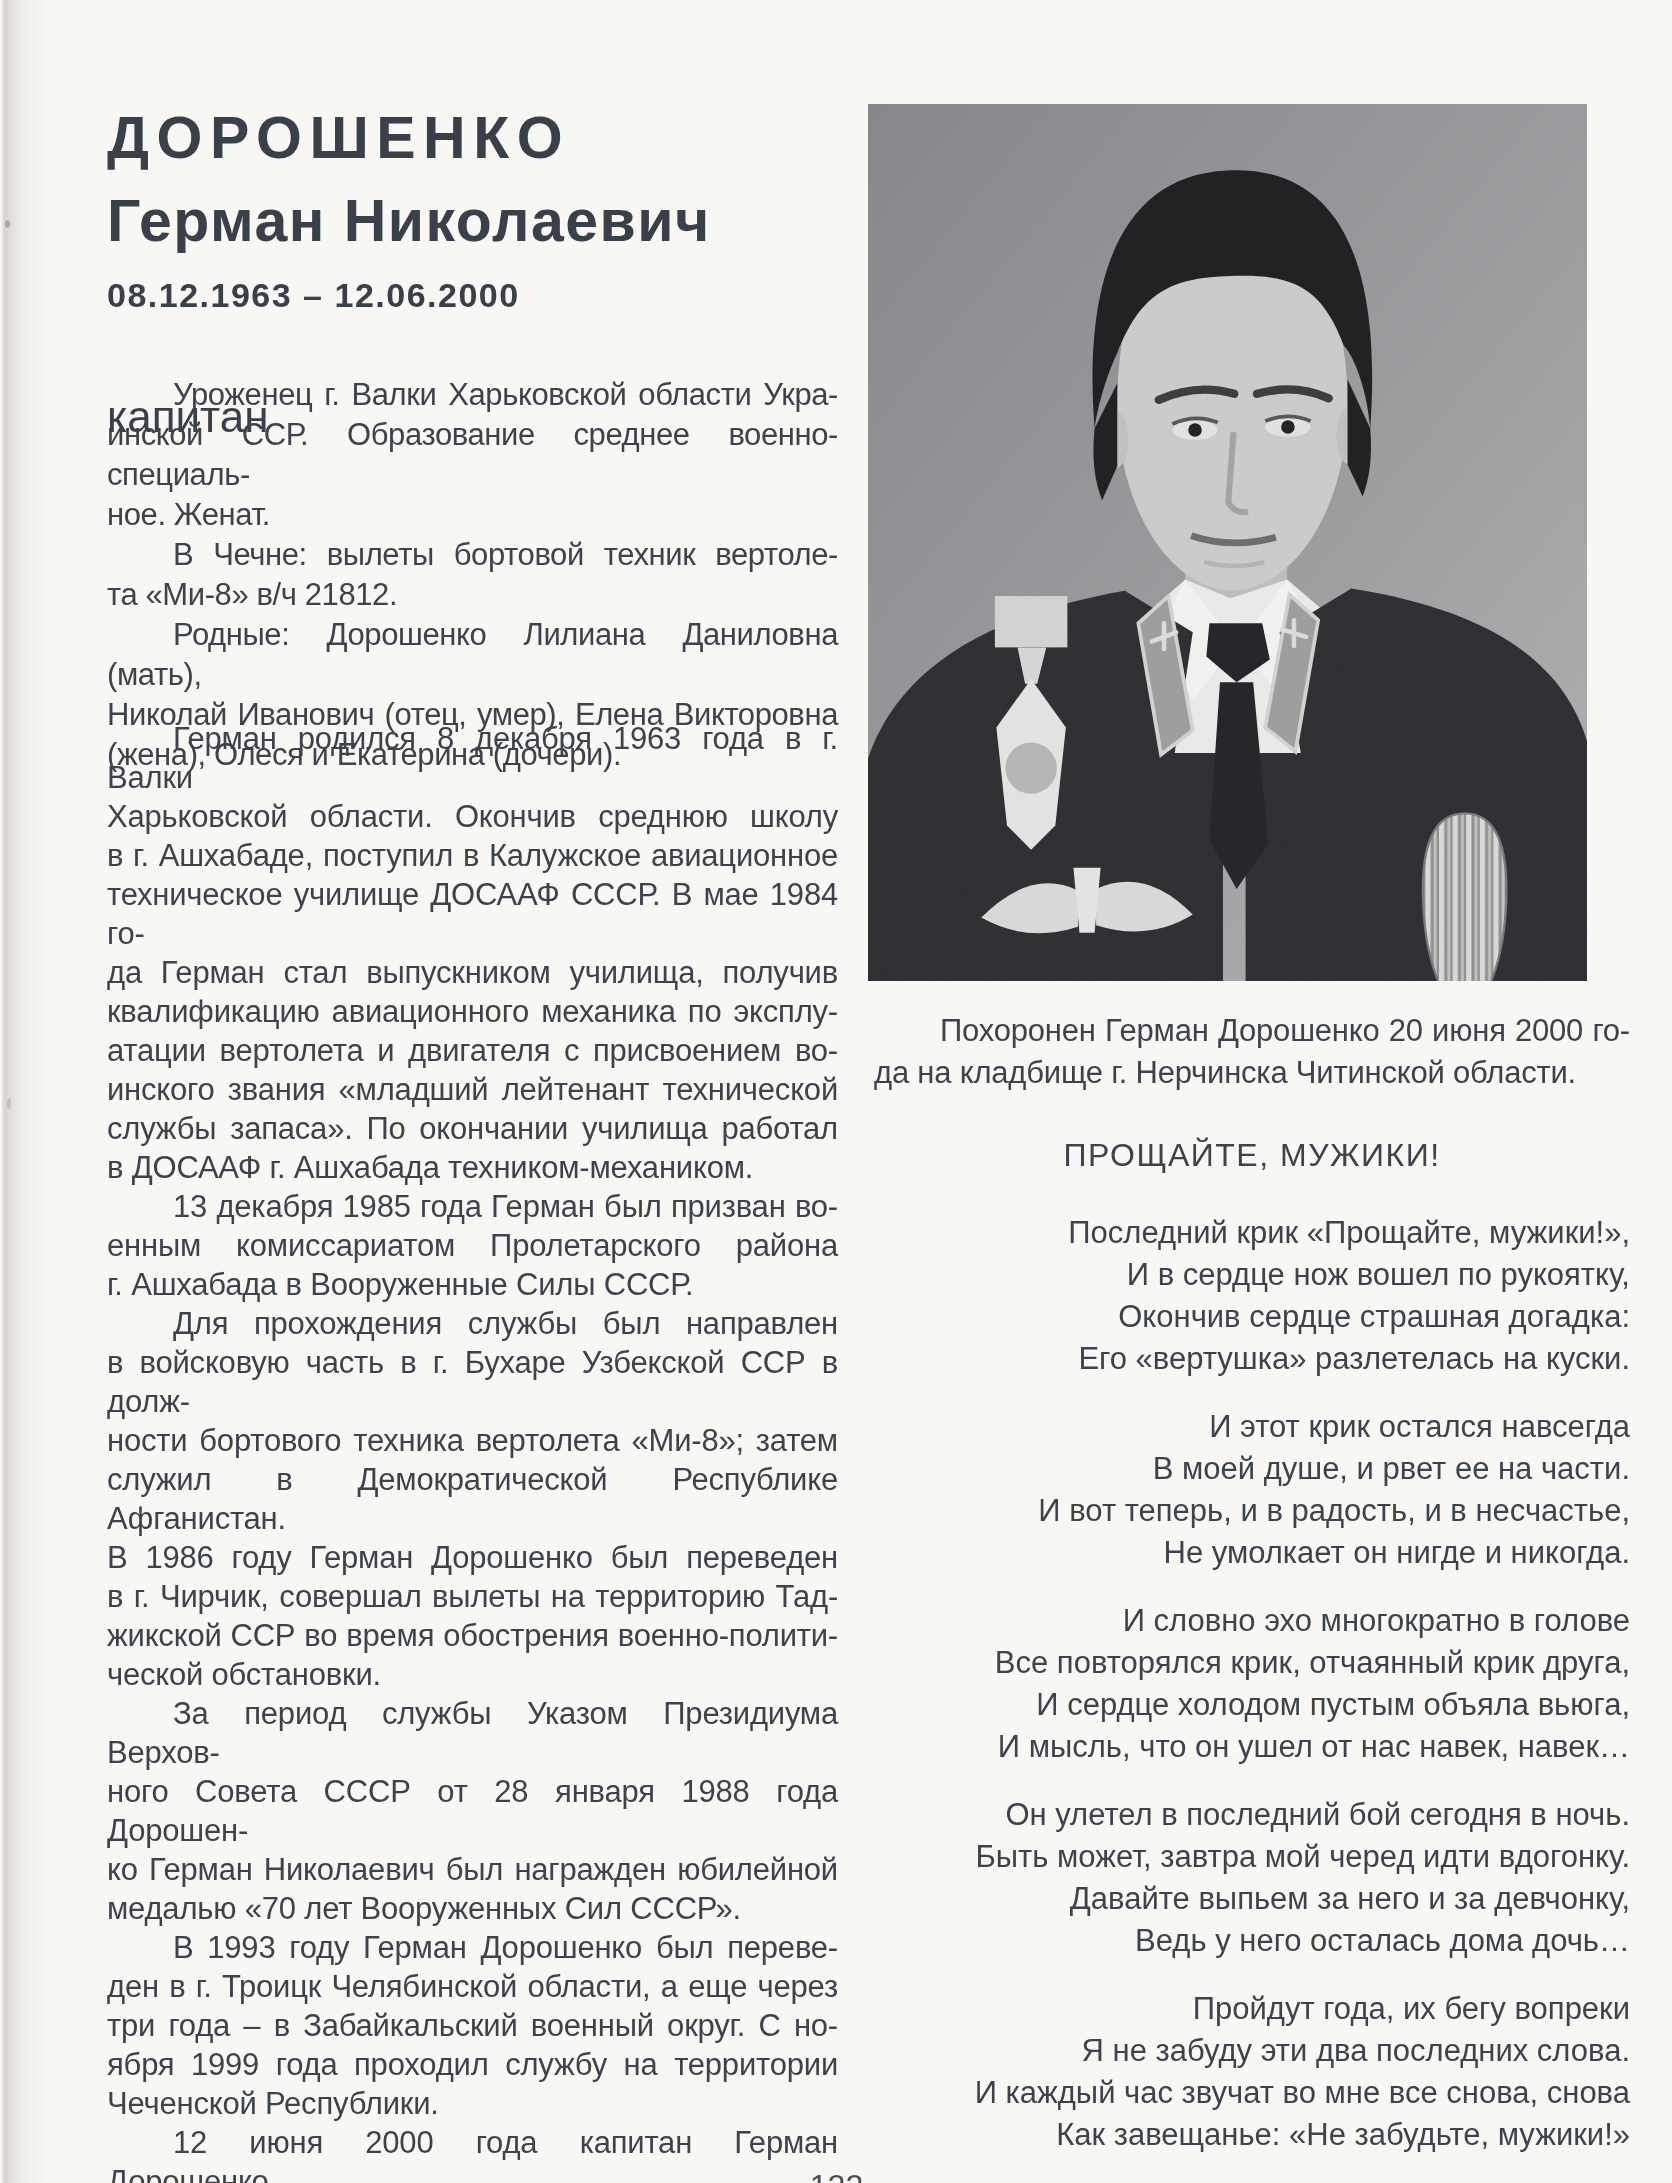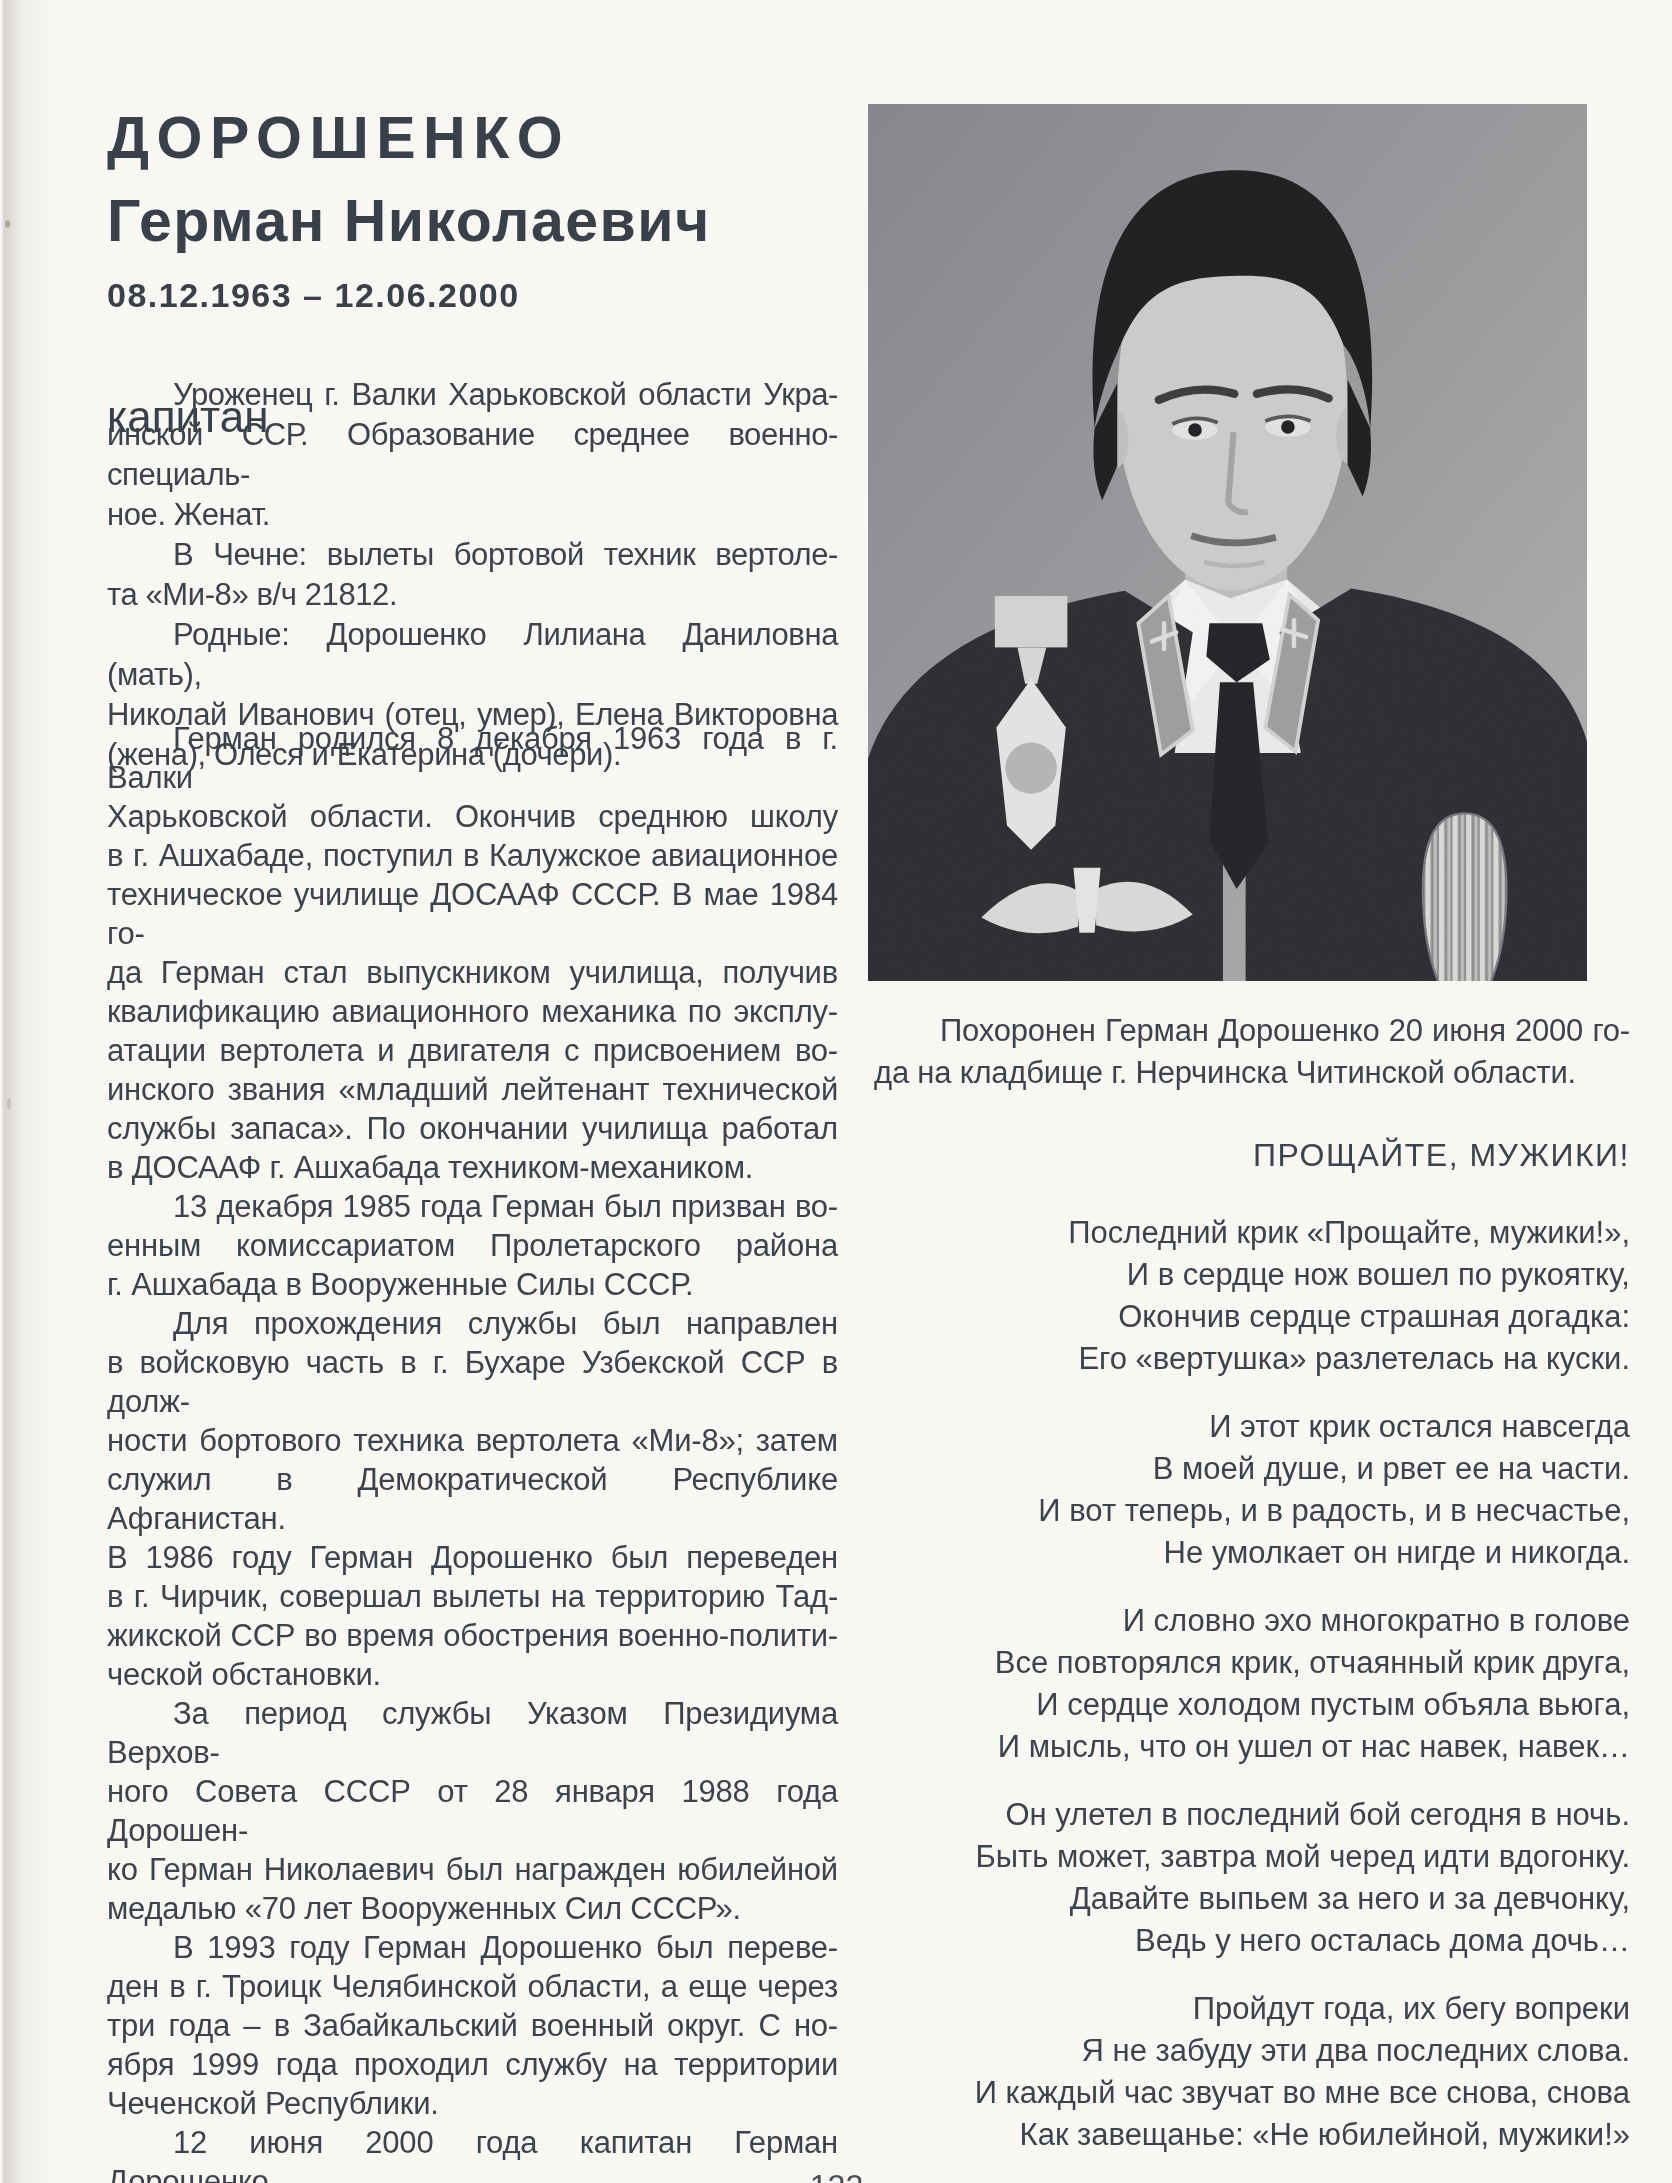--- a/index.html
+++ b/index.html
@@ -17,21 +17,21 @@
   #rank{top:344px;font-size:44px;font-weight:400;margin-top:48px;}
   
   .textblock{position:absolute;font-size:31px;color:#3d434c;}
   #intro{left:107px;top:375px;width:731px;line-height:40px;letter-spacing:-0.4px;}
   #bio{left:107px;top:719px;width:731px;line-height:39px;letter-spacing:-0.2px;}
   #caption{left:874px;top:1010px;width:756px;line-height:42px;letter-spacing:-0.2px;}
   .line{text-align:justify;text-align-last:justify;}
   .line.plast{text-align-last:left;}
   .line.pfirst{text-indent:66px;}
   
-  #poemTitle{position:absolute;left:874px;top:1137px;width:756px;text-align:right;
+  #poemTitle{position:absolute;left:874px;top:1137px;width:756px;text-align:center;
     font-size:32px;letter-spacing:1.5px;color:#3d434c;}
   #poem{left:916px;top:1212px;width:714px;line-height:42px;}
   .stanza{margin-bottom:26px;}
   .pline{text-align:right;}
   
   #photo{position:absolute;left:868px;top:104px;width:719px;height:877px;}
   #photo svg{display:block;width:100%;height:100%;}
   
   #pageNum{position:absolute;left:761px;top:2168px;width:151px;height:15px;overflow:hidden;
     font-size:32px;text-align:center;color:#4a5057;}
@@ -211,19 +211,19 @@
       <div class="stanza">
         <div class="pline">Он улетел в последний бой сегодня в ночь.</div>
         <div class="pline">Быть может, завтра мой черед идти вдогонку.</div>
         <div class="pline">Давайте выпьем за него и за девчонку,</div>
         <div class="pline">Ведь у него осталась дома дочь…</div>
       </div>
       <div class="stanza">
         <div class="pline">Пройдут года, их бегу вопреки</div>
         <div class="pline">Я не забуду эти два последних слова.</div>
         <div class="pline">И каждый час звучат во мне все снова, снова</div>
-        <div class="pline">Как завещанье: «Не юбилейной, мужики!»</div>
+        <div class="pline">Как завещанье: «Не забудьте, мужики!»</div>
       </div>
     </div>
 
   <div id="pageNum">122</div>
 </div>
 
 
 </body></html>

